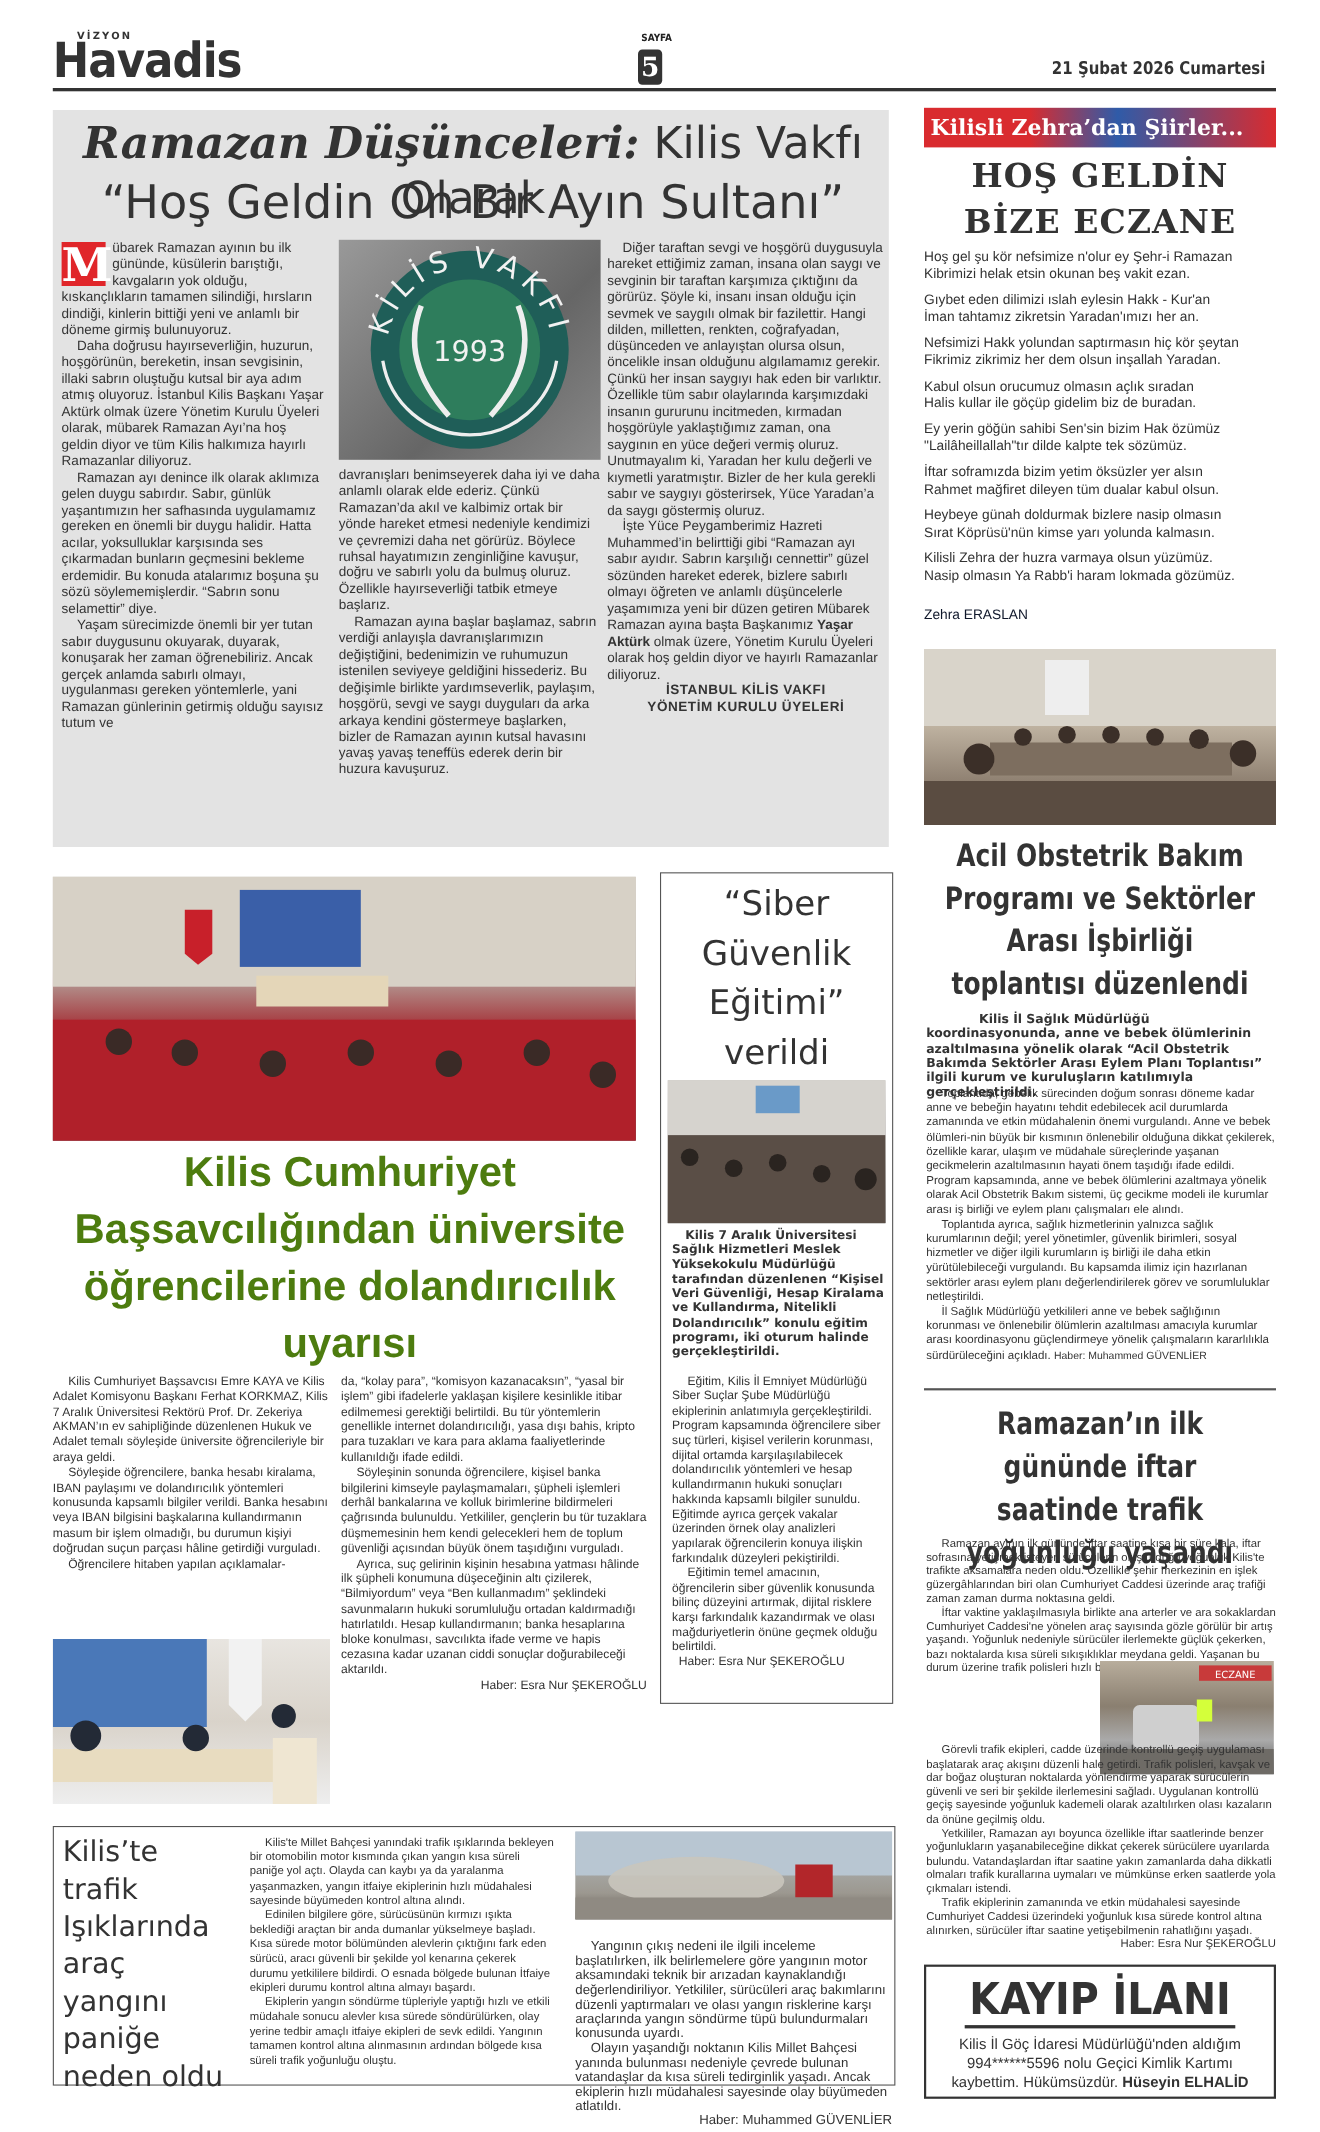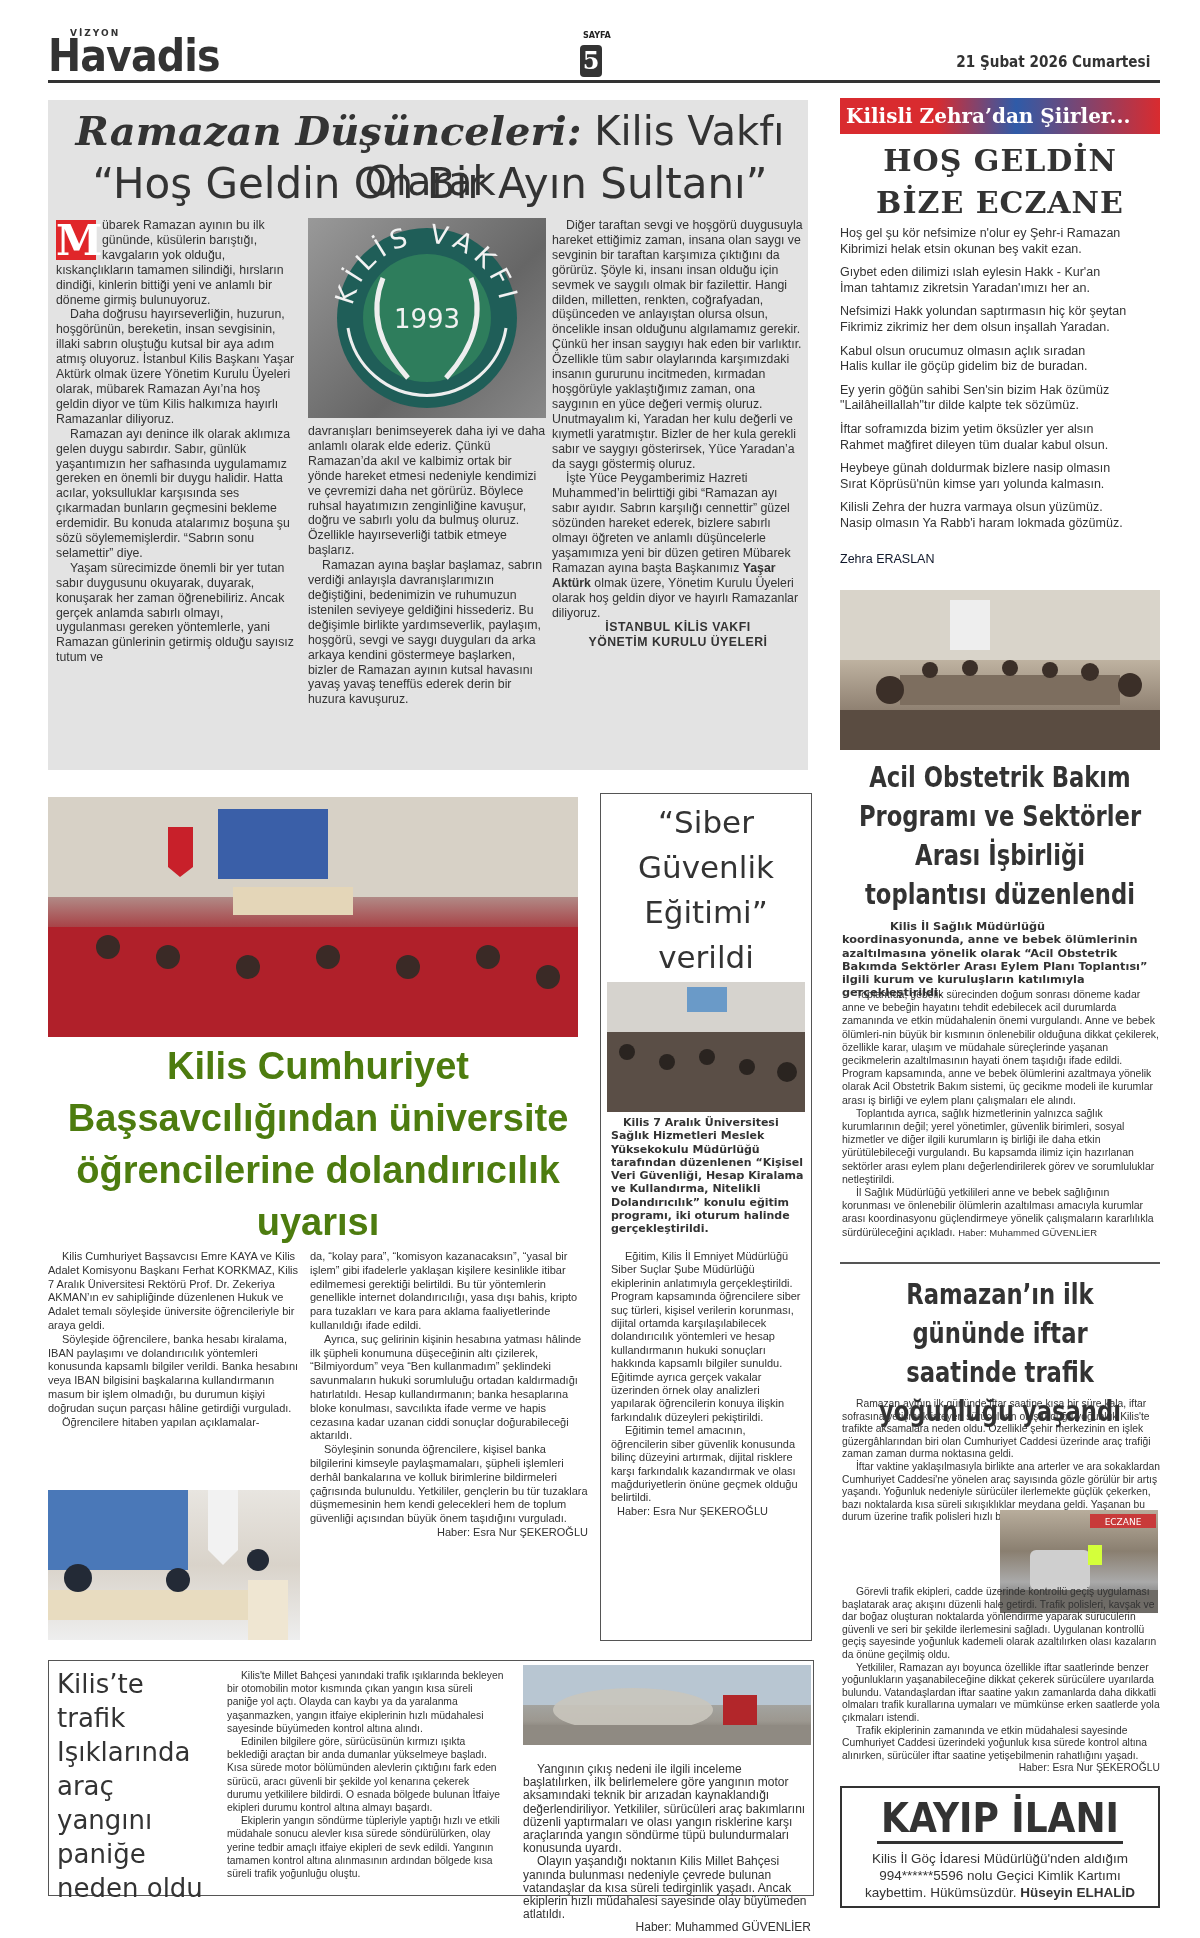--- a/index.html
+++ b/index.html
@@ -49,21 +49,21 @@
 #kayip-title{position:absolute;left:0;top:8px;width:316px;text-align:center;font-family:"DejaVu Sans Condensed","DejaVu Sans",sans-serif;font-weight:bold;font-size:40px;line-height:44px;color:#333}
 #kayip-title span{border-bottom:3px solid #333;padding:0 4px}
 #kayip-text{position:absolute;left:8px;top:62px;width:300px;text-align:center;font-size:13.5px;line-height:17px;color:#333}
 
 #photo-hall{left:48px;top:797px;width:530px;height:240px;background:linear-gradient(180deg,#cfc9bf 0%,#b6b0a8 35%,#a3222a 60%,#6e1820 100%)}
 #kc-title{left:48px;top:1040px;width:540px;text-align:center;font-family:Liberation Sans, sans-serif;font-weight:bold;font-size:38px;line-height:52px;color:#4d7c0f}
 #kc-c1{left:48px;top:1250px;width:252px;font-size:11px;line-height:13.8px}
 #kc-photo{left:48px;top:1490px;width:252px;height:150px;background:linear-gradient(180deg,#e8e5e0 0%,#d9d3ca 50%,#eee 100%)}
 #kc-c2{left:310px;top:1250px;width:278px;font-size:11px;line-height:13.8px}
 
-#siber{left:600px;top:793px;width:212px;height:848px;border:1.5px solid #555}
+#siber{left:600px;top:793px;width:212px;height:756px;border:1.5px solid #555}
 #siber-title{position:absolute;left:0;top:6px;width:210px;text-align:center;font-family:"DejaVu Sans",sans-serif;font-size:31px;line-height:45px;color:#333}
 #siber-photo{position:absolute;left:6px;top:188px;width:198px;height:130px;background:linear-gradient(180deg,#c9c6c1 0%,#8a8480 50%,#3d3632 100%)}
 #siber-lead{position:absolute;left:10px;top:322px;width:194px;font-size:11px;line-height:13.3px;font-weight:bold;font-family:"DejaVu Sans",sans-serif;color:#333}
 #siber-lead p{text-indent:12px}
 #siber-body{position:absolute;left:10px;top:456px;width:194px;font-size:11px;line-height:13.4px}
 
 #fire{left:48px;top:1660px;width:766px;height:236px;border:1.5px solid #555}
 #fire-title{position:absolute;left:8px;top:6px;width:160px;font-family:"DejaVu Sans",sans-serif;font-size:26px;line-height:34px;color:#333}
 #fire-c1{position:absolute;left:178px;top:8px;width:278px;font-size:10.3px;line-height:13.2px}
 #fire-photo{position:absolute;left:474px;top:4px;width:288px;height:80px;background:linear-gradient(180deg,#b7c4cf 0%,#a7a9a7 40%,#9c9890 70%,#605a52 100%)}
@@ -248,22 +248,22 @@
     <g fill="#232a36">
         <circle cx="30" cy="88" r="14"></circle>
         <circle cx="130" cy="90" r="12"></circle>
         <circle cx="210" cy="70" r="11"></circle>
       </g>
     <rect x="200" y="90" width="40" height="60" fill="#efe6d2"></rect>
   </svg>
 </div>
 <div id="kc-c2" class="abs col">
   <p class="first">da, “kolay para”, “komisyon kazanacaksın”, “yasal bir işlem” gibi ifadelerle yaklaşan kişilere kesinlikle itibar edilmemesi gerektiği belirtildi. Bu tür yöntemlerin genellikle internet dolandırıcılığı, yasa dışı bahis, kripto para tuzakları ve kara para aklama faaliyetlerinde kullanıldığı ifade edildi.</p>
+  <p>Söyleşinin sonunda öğrencilere, kişisel banka bilgilerini kimseyle paylaşmamaları, şüpheli işlemleri derhâl bankalarına ve kolluk birimlerine bildirmeleri çağrısında bulunuldu. Yetkililer, gençlerin bu tür tuzaklara düşmemesinin hem kendi gelecekleri hem de toplum güvenliği açısından büyük önem taşıdığını vurguladı.</p>
   <p>Ayrıca, suç gelirinin kişinin hesabına yatması hâlinde ilk şüpheli konumuna düşeceğinin altı çizilerek, “Bilmiyordum” veya “Ben kullanmadım” şeklindeki savunmaların hukuki sorumluluğu ortadan kaldırmadığı hatırlatıldı. Hesap kullandırmanın; banka hesaplarına bloke konulması, savcılıkta ifade verme ve hapis cezasına kadar uzanan ciddi sonuçlar doğurabileceği aktarıldı.</p>
-  <p>Söyleşinin sonunda öğrencilere, kişisel banka bilgilerini kimseyle paylaşmamaları, şüpheli işlemleri derhâl bankalarına ve kolluk birimlerine bildirmeleri çağrısında bulunuldu. Yetkililer, gençlerin bu tür tuzaklara düşmemesinin hem kendi gelecekleri hem de toplum güvenliği açısından büyük önem taşıdığını vurguladı.</p>
   <div class="byline">Haber: Esra Nur ŞEKEROĞLU</div>
 </div>
 
 <div id="siber" class="abs">
   <div id="siber-title">“Siber Güvenlik Eğitimi” verildi</div>
   <div id="siber-photo">
     <svg width="198" height="130">
       <rect x="0" y="0" width="198" height="50" fill="#d6d3ce"></rect>
       <rect x="80" y="5" width="40" height="25" fill="#6a9ac8"></rect>
       <rect x="0" y="50" width="198" height="80" fill="#5a4e46"></rect>

